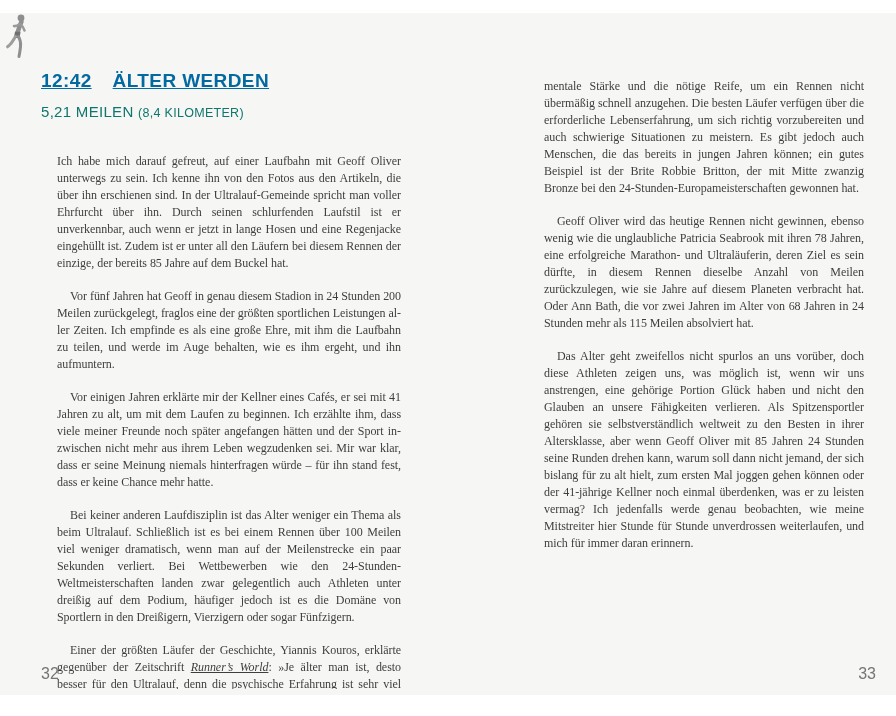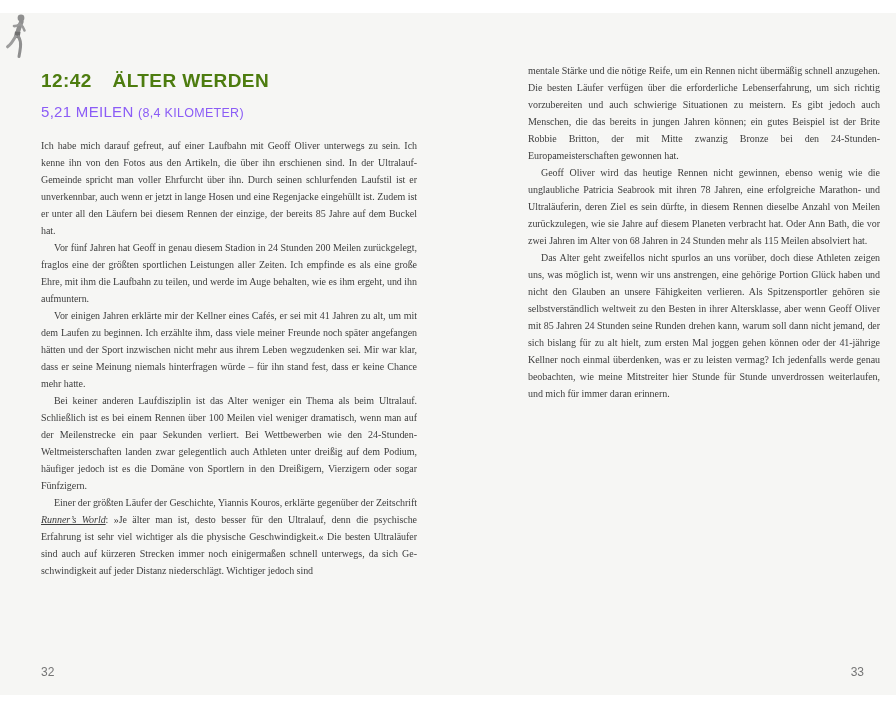--- a/index.html
+++ b/index.html
@@ -32,66 +32,67 @@
     position: absolute;
     left: 41px;
     top: 57px;
     width: 376px;
   }
   .chapter-header {
     font-family: "Liberation Sans", sans-serif;
     font-weight: 700;
     font-size: 19px;
     letter-spacing: 0.4px;
-    color: #4d7c0f;
+    color: #0369a1;
     white-space: nowrap;
+    text-decoration: underline;
   }
   .chapter-time { margin-right: 21px; }
   .chapter-sub {
     margin-top: 11px;
     font-family: "Liberation Sans", sans-serif;
     font-weight: 400;
     font-size: 15px;
     letter-spacing: 0.3px;
-    color: #8b5cf6;
+    color: #0f766e;
     white-space: nowrap;
   }
   .chapter-sub .sub-small { font-size: 12.5px; }
   
   .right-page {
     position: absolute;
     left: 528px;
     top: 49px;
     width: 352px;
   }
   
   .body-text p {
-    margin: 0;
-    font-size: 10px;
+    margin: 16px;
+    font-size: 12px;
     line-height: 17px;
     color: #3e3e3e;
     text-align: justify;
     letter-spacing: -0.05px;
     hyphens: auto;
     -webkit-hyphens: auto;
   }
   .left-page .body-text { margin-top: 17px; max-height: 552px; overflow: hidden; }
   .right-page .body-text { max-height: 560px; overflow: hidden; }
   .body-text p + p { text-indent: 13px; }
   .body-text em { font-style: italic; text-decoration: underline; }
   
   .pagenum {
     position: absolute;
     top: 652px;
     font-family: "Liberation Sans", sans-serif;
-    font-size: 12px;
+    font-size: 16px;
     color: #757575;
   }
   .pagenum-left { left: 41px; }
-  .pagenum-right { right: 32px; text-align: left; margin-left: 14px; }
+  .pagenum-right { right: 20px; text-align: left; margin-left: 14px; }
 </style>
 </head>
 <body>
 
 <div class="canvas">
   <div class="spread">
 
     <div class="runner">
       <svg width="26" height="46" viewBox="0 0 26 46" xmlns="http://www.w3.org/2000/svg" aria-hidden="true">
         <circle cx="15" cy="5" r="3.4" fill="#8f8f8f"></circle>

